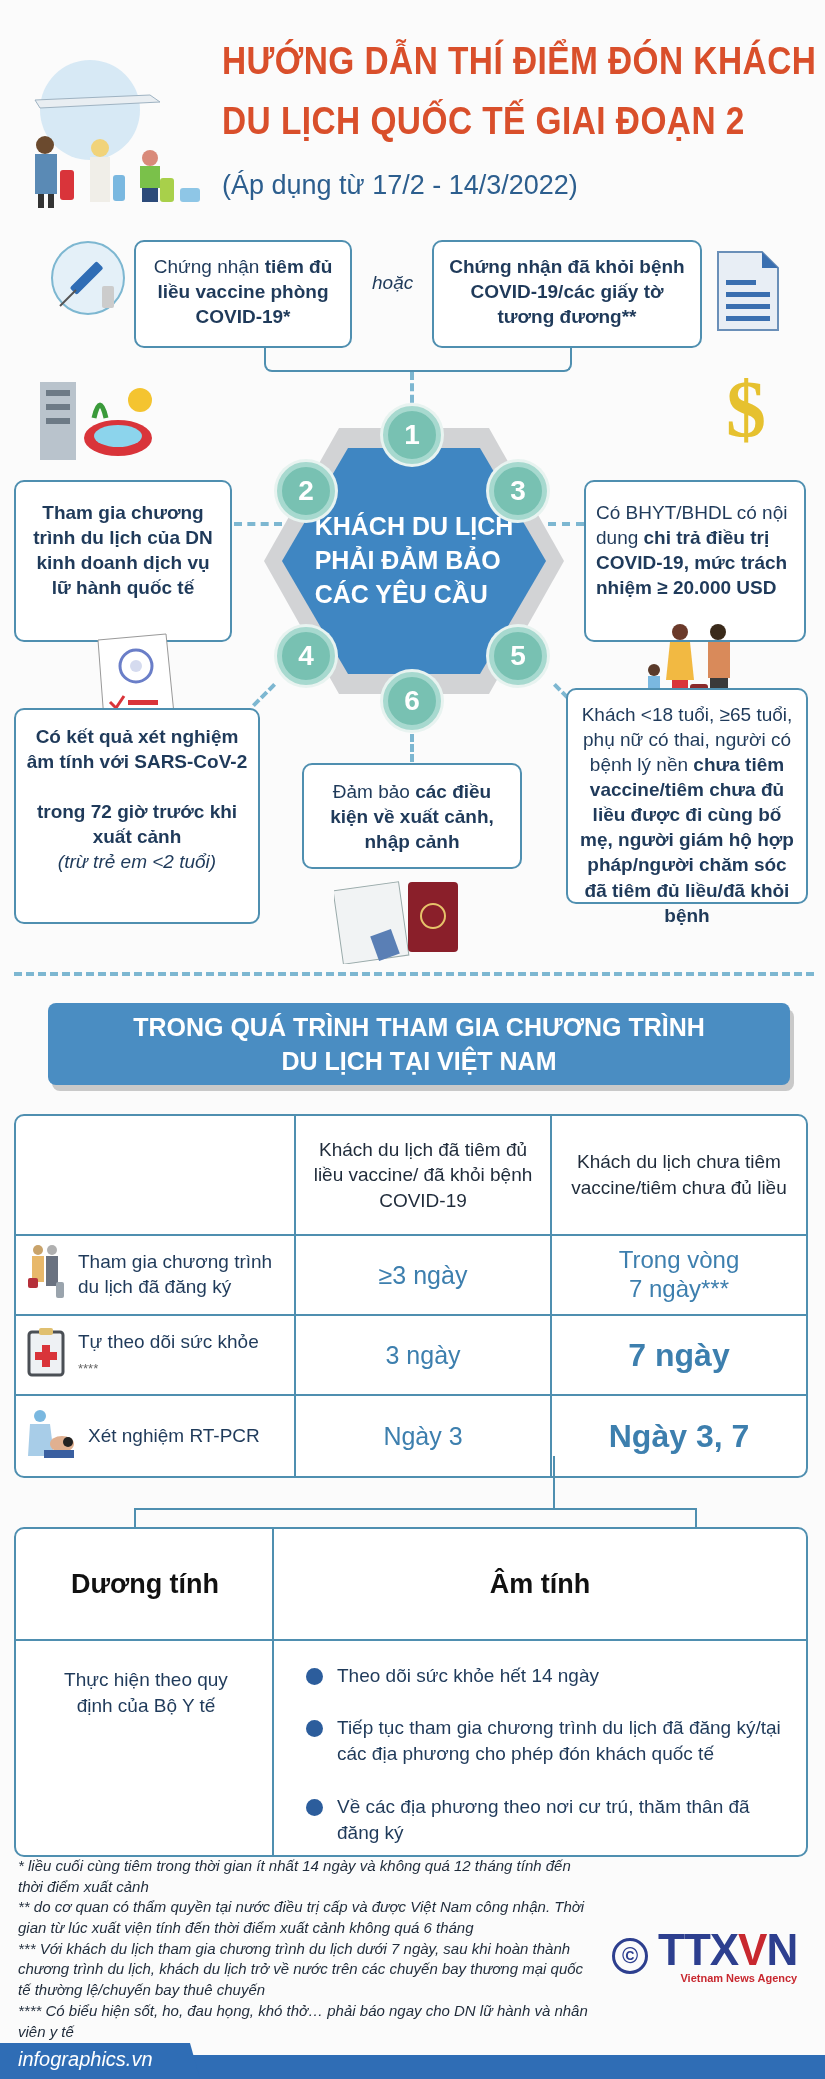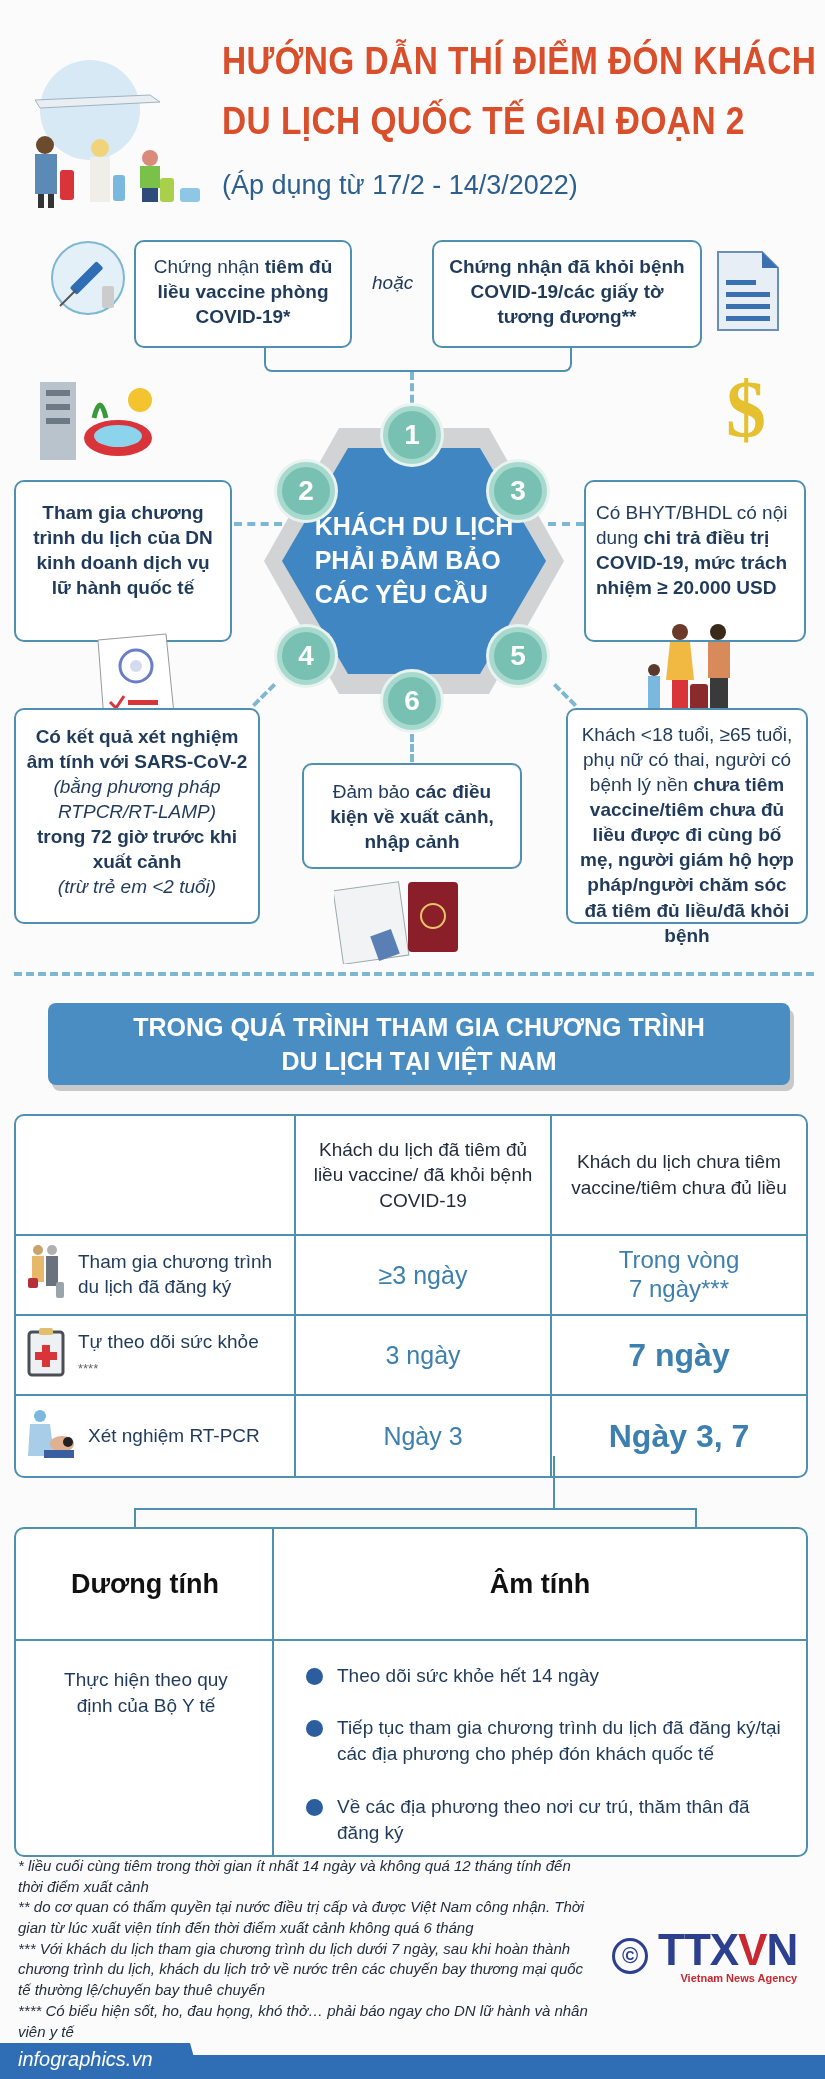--- a/index.html
+++ b/index.html
@@ -163,31 +163,31 @@
       <rect x="70" y="58" width="18" height="38" fill="#3a3a3a"></rect>
       <circle cx="14" cy="50" r="6" fill="#5a3a2a"></circle>
       <rect x="8" y="56" width="12" height="40" fill="#7ab8e0"></rect>
       <rect x="50" y="64" width="18" height="32" rx="3" fill="#8a2a2a"></rect>
     </svg>
 </div>
 <div class="abs dash-v" style="left:563px;top:680px;height:30px;transform:rotate(-45deg);"></div>
 
 <div class="abs box" style="left:14px;top:708px;width:246px;height:216px;padding:14px 8px 0 8px;">
   <b>Có kết quả xét nghiệm âm tính với SARS-CoV-2</b><br>
-  <i>(bằng phương pháp RTPCR/RT-LAMP)</i><br>
+  <br>
   <b>trong 72 giờ trước khi xuất cảnh</b><br>
   <i>(trừ trẻ em &lt;2 tuổi)</i>
 </div>
 
 <div class="abs dash-v" style="left:410px;top:734px;height:28px;"></div>
 <div class="abs box" style="left:302px;top:763px;width:220px;height:106px;padding:14px 10px 0 10px;">
   <span>Đảm bảo </span><b>các điều kiện về xuất cảnh, nhập cảnh</b>
 </div>
 
-<div class="abs box" style="left:566px;top:708px;width:242px;height:216px;padding:12px 6px 0 6px;">
+<div class="abs box" style="left:566px;top:688px;width:242px;height:216px;padding:12px 6px 0 6px;">
   <span>Khách &lt;18 tuổi, ≥65 tuổi, phụ nữ có thai, người có bệnh lý nền </span><b>chưa tiêm vaccine/tiêm chưa đủ liều được đi cùng bố mẹ, người giám hộ hợp pháp/người chăm sóc đã tiêm đủ liều/đã khỏi bệnh</b>
 </div>
 
 <div class="icon-art" style="left:334px;top:876px;width:130px;height:88px;">
   <svg width="130" height="88" viewBox="0 0 130 88">
       <rect x="4" y="10" width="66" height="74" fill="#f1f3f4" stroke="#9aa" transform="rotate(-8 37 47)"></rect>
       <rect x="74" y="6" width="50" height="70" rx="4" fill="#8a1f2a"></rect>
       <circle cx="99" cy="40" r="12" fill="none" stroke="#e7c36a" stroke-width="2"></circle>
       <rect x="40" y="56" width="22" height="26" fill="#5a7fb5" transform="rotate(-20 51 69)"></rect>
     </svg>

